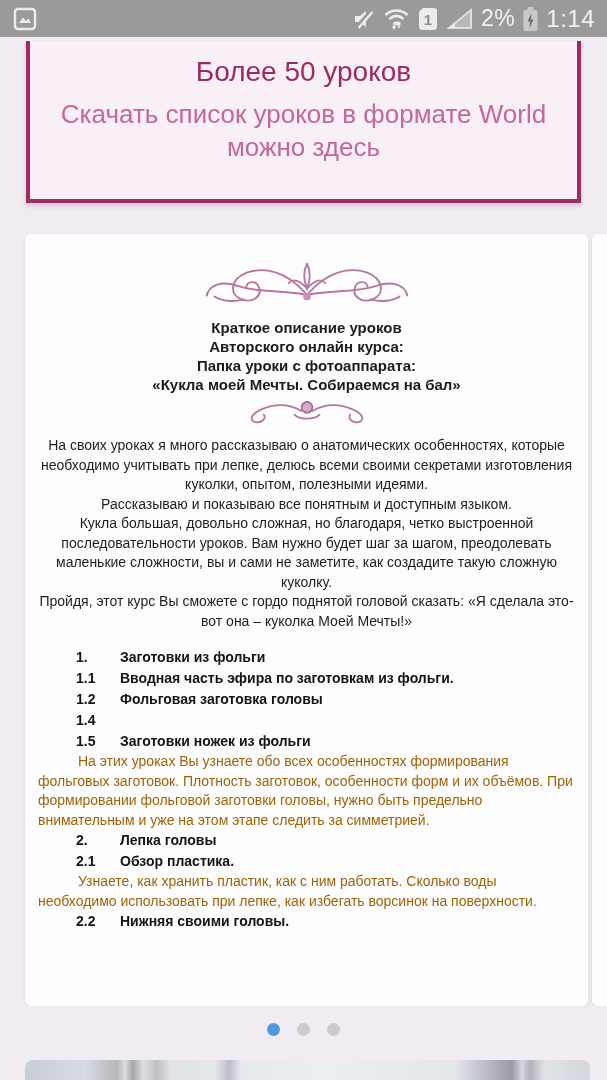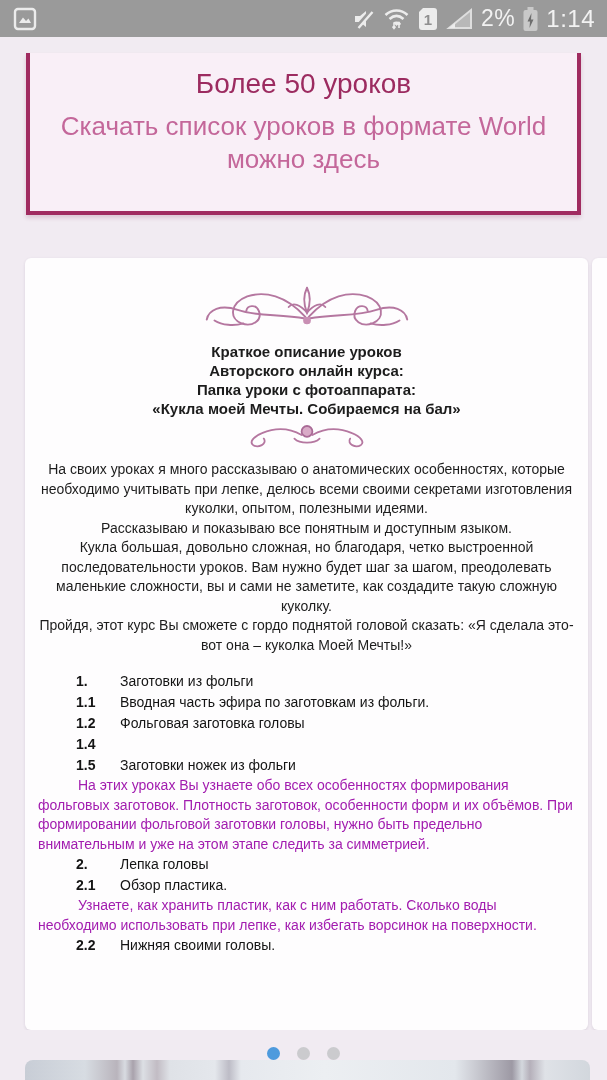--- a/index.html
+++ b/index.html
@@ -16,21 +16,21 @@
     display:flex; align-items:center;
     padding:0 12px; color:#f2f2f2;
   }
   .sb-right { margin-left:auto; display:flex; align-items:center; gap:7px; }
   .sb-text { font-size:23px; color:#f2f2f2; letter-spacing:0.5px; }
   .sb-time { font-size:24px; }
   .sb-icon svg { display:block; }
 
   
   .promo {
-    margin:16px 26px;
+    margin:4px 26px;
     background:#f9eff7;
     border:4px solid #a02b60;
     border-top:none;
     height:162px;
     text-align:center;
     padding-top:15px;
     box-shadow:0 3px 4px rgba(120,40,80,0.18);
   }
   .promo-title { font-size:28px; color:#9c2b60; margin-bottom:10px; }
   .promo-sub   { font-size:26px; color:#c4679a; line-height:1.25; cursor:pointer; }
@@ -53,23 +53,23 @@
   .ornament-sm { display:block; margin:2px auto 10px auto; }
 
   .doc-heading { text-align:center; font-weight:bold; font-size:15px; line-height:19px; color:#1c1c1c; }
 
   .intro { text-align:center; font-size:14px; line-height:19.5px; color:#1d1d1d; }
   .intro div { margin:0; }
 
   .outline { margin-top:16px; }
   .orow { display:flex; padding-left:38px; font-size:14px; line-height:21px; color:#141414; }
   .orow .num { width:44px; font-weight:bold; flex:0 0 auto; }
-  .orow .lbl { font-weight:normal; }
-
-  .para { font-size:14px; line-height:19.5px; color:#a21caf; text-indent:40px; text-align:left; }
+  .orow .lbl { font-weight:bold; }
+
+  .para { font-size:14px; line-height:19.5px; color:#a16207; text-indent:40px; text-align:left; }
 
   
   .dots { display:flex; justify-content:center; gap:17px; margin-top:17px; }
   .dot { width:13px; height:13px; border-radius:50%; background:#cbcbce; cursor:pointer; }
   .dot.active { background:#4e9add; }
 
   
   .bottom-card {
     position:absolute; left:25px; right:17px; top:1060px; height:60px;
     border-radius:8px 8px 0 0; overflow:hidden;

